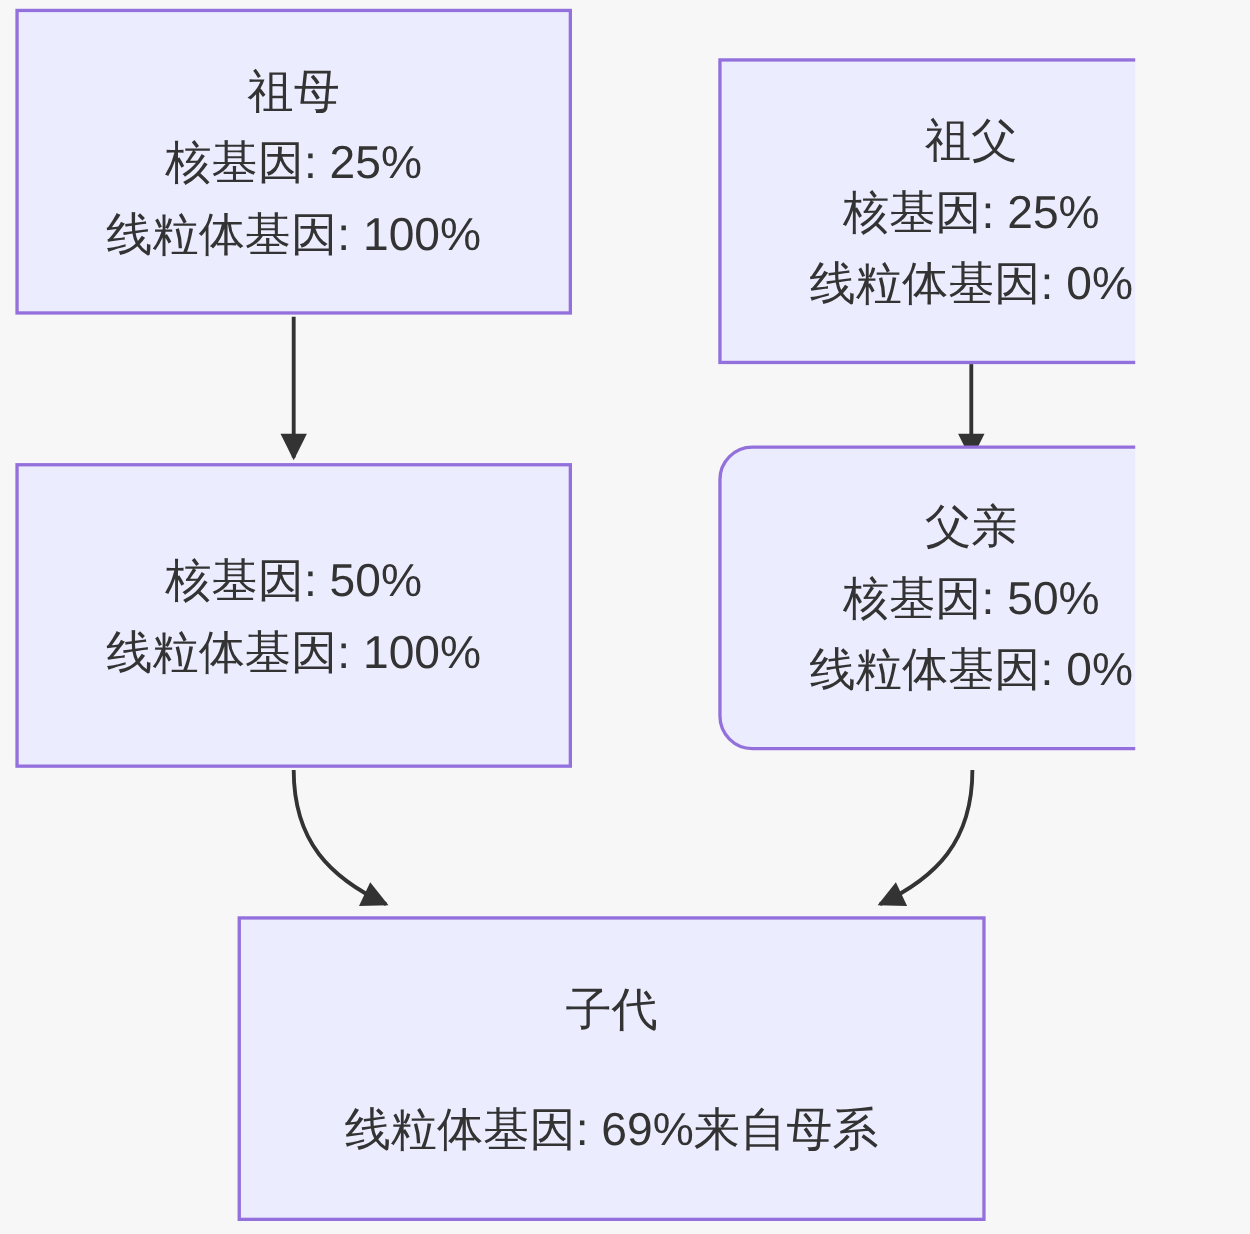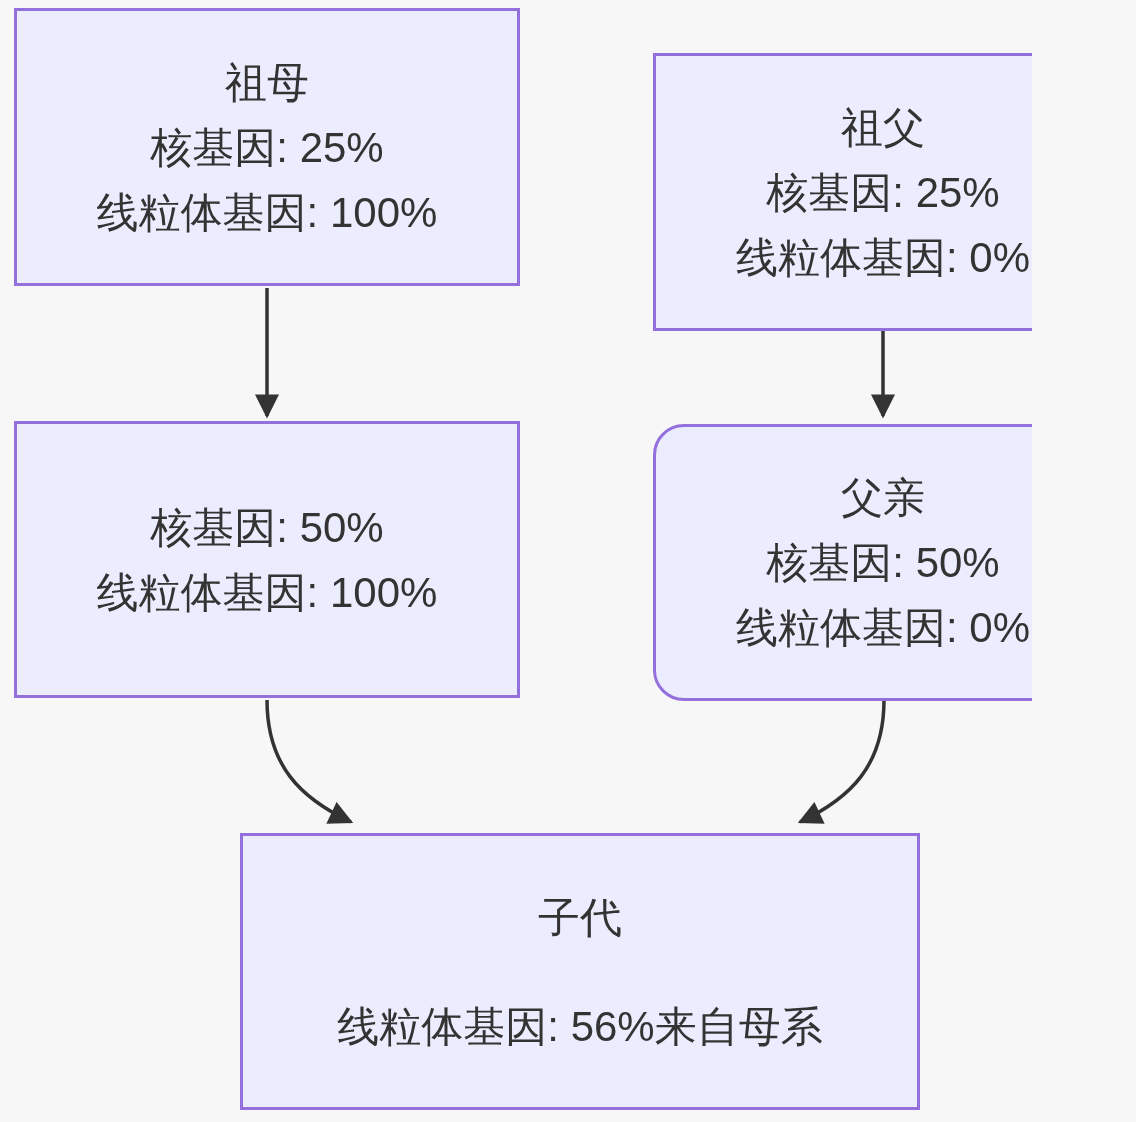--- a/index.html
+++ b/index.html
@@ -45,22 +45,22 @@
     justify-content: center;
     align-items: center;
     text-align: center;
     color: var(--text, #333);
     font-size: 42px;
     line-height: 65px;
   }
   .n-grandmother { left: 14px;  top: 8px;   width: 506px; height: 278px; }
   .n-grandfather { left: 653px; top: 13px;   width: 460px; height: 278px; margin-top: 40px; }
   .n-mother      { left: 14px;  top: 421px; width: 506px; height: 277px; }
-  .n-father      { left: 653px; top: 424px; width: 460px; height: 277px; border-radius: 31px; }
-  .n-child       { left: 240px; top: 833px; width: 680px; height: 277px; gap: 44px; }
+  .n-father      { left: 653px; top: 405px; width: 460px; height: 277px; border-radius: 31px; }
+  .n-child       { left: 216px; top: 833px; width: 680px; height: 277px; gap: 44px; }
   .node-title, .node-line { white-space: nowrap; }
 </style>
 </head>
 <body>
 
 <div class="stage">
 
   <svg class="edges" width="1136" height="1122" viewBox="0 0 1136 1122" xmlns="http://www.w3.org/2000/svg">
     <defs>
       <marker id="arrowhead" viewBox="0 0 10 10" refX="9" refY="5" markerUnits="userSpaceOnUse" markerWidth="25" markerHeight="24" orient="auto-start-reverse">
@@ -91,16 +91,16 @@
   </div>
 
   <div class="node n-father">
     <div class="node-title">父亲</div>
     <div class="node-line">核基因: 50%</div>
     <div class="node-line">线粒体基因: 0%</div>
   </div>
 
   <div class="node n-child">
     <div class="node-title">子代</div>
-    <div class="node-line">线粒体基因: 56%来自母系</div>
+    <div class="node-line">线粒体基因: 69%来自母系</div>
   </div>
 
 </div>
 
 </body></html>

